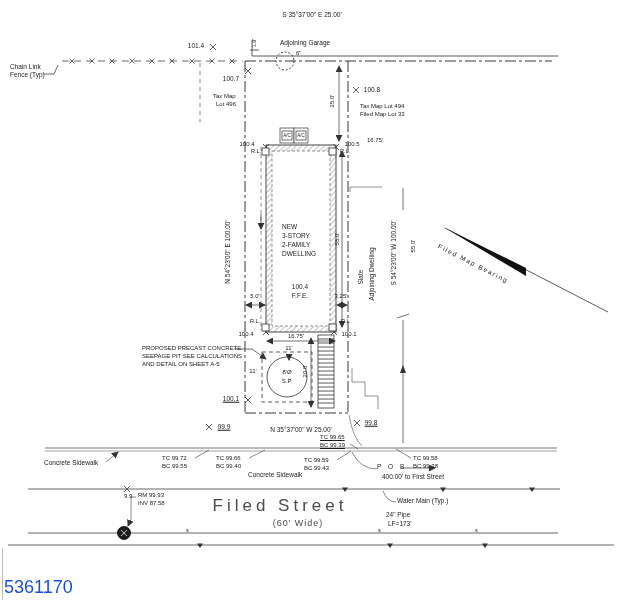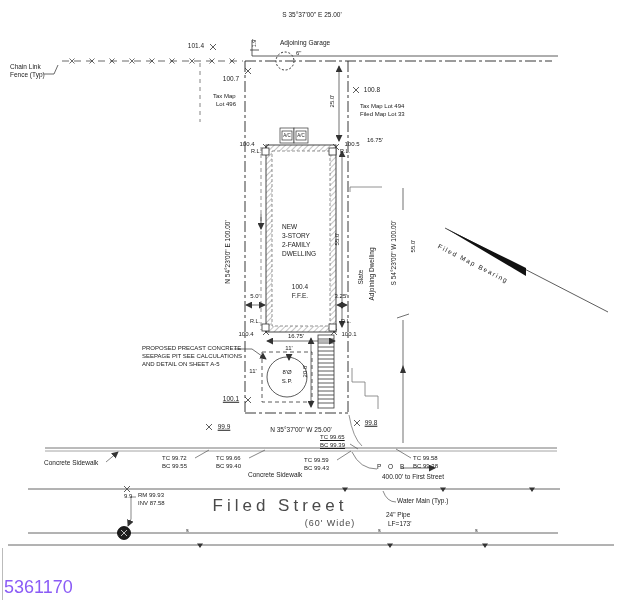--- a/index.html
+++ b/index.html
@@ -9,21 +9,21 @@
   .lbl{position:absolute;white-space:nowrap;font-size:6.5px;line-height:1;color:#1a1a1a;}
   .ctr{transform:translate(-50%,-50%);}
   .rot{transform:translate(-50%,-50%) rotate(-90deg);}
   .sm{font-size:6px;}
   .xs{font-size:5.5px;}
   .tiny{font-size:4.5px;}
   .ul{text-decoration:underline;}
   .pob{letter-spacing:2.5px;}
   .street-name{font-size:17px;letter-spacing:4px;color:#4a4a4a;}
   .street-width{font-size:9px;letter-spacing:1px;color:#4a4a4a;}
-  .sheet-id{font-size:18px;color:#8b5cf6;}
+  .sheet-id{font-size:18px;color:#1d4ed8;}
   .fmb{transform:translate(-50%,-50%) rotate(27deg);letter-spacing:1.5px;}
 </style>
 </head>
 <body>
 
 <div class="page">
 
   <svg width="621" height="600" viewBox="0 0 621 600">
     <defs>
       <marker id="ah" viewBox="0 0 8 8" refX="7" refY="4" markerWidth="7" markerHeight="7" orient="auto-start-reverse" markerUnits="userSpaceOnUse">
@@ -243,21 +243,21 @@
   <div class="lbl sm" style="left:304px;top:457px;">TC 99.59</div>
   <div class="lbl sm" style="left:304px;top:465px;">BC 99.43</div>
   <div class="lbl sm ul" style="left:320px;top:434px;">TC 99.65</div>
   <div class="lbl sm ul" style="left:320px;top:442px;">BC 99.39</div>
   <div class="lbl sm" style="left:413px;top:455px;">TC 99.58</div>
   <div class="lbl sm" style="left:413px;top:463px;">BC 99.38</div>
   <div class="lbl pob" style="left:377px;top:464px;">P O B</div>
   <div class="lbl" style="left:382px;top:474px;">400.00' to First Street</div>
 
   <div class="lbl ctr street-name" style="left:280px;top:505px;">Filed Street</div>
-  <div class="lbl ctr street-width" style="left:298px;top:523px;margin-left:32px;">(60' Wide)</div>
+  <div class="lbl ctr street-width" style="left:298px;top:523px;">(60' Wide)</div>
   <div class="lbl" style="left:397px;top:498px;">Water Main (Typ.)</div>
   <div class="lbl" style="left:386px;top:512px;">24" Pipe</div>
   <div class="lbl" style="left:388px;top:521px;">LF=173'</div>
   <div class="lbl sm" style="left:138px;top:492px;">RM 99.93</div>
   <div class="lbl sm" style="left:138px;top:500px;">INV 87.58</div>
   <div class="lbl xs" style="left:186px;top:528px;">s</div>
   <div class="lbl xs" style="left:378px;top:528px;">s</div>
   <div class="lbl xs" style="left:475px;top:528px;">s</div>
 
   <div class="lbl fmb" style="left:473px;top:264px;">Filed Map Bearing</div>

